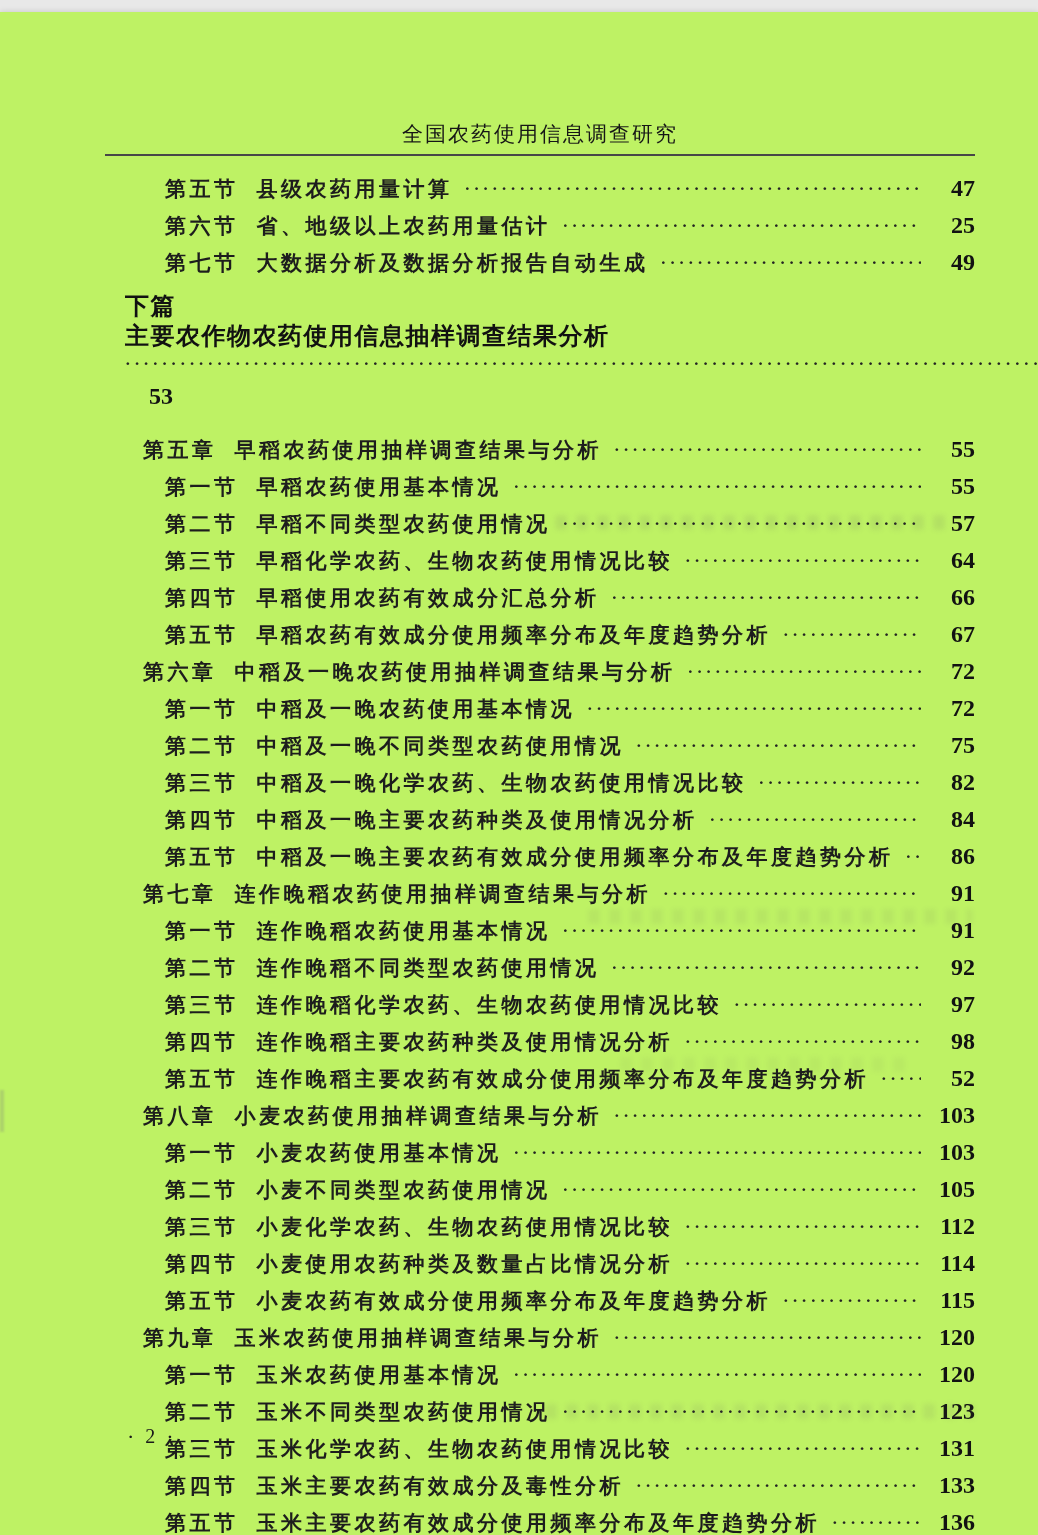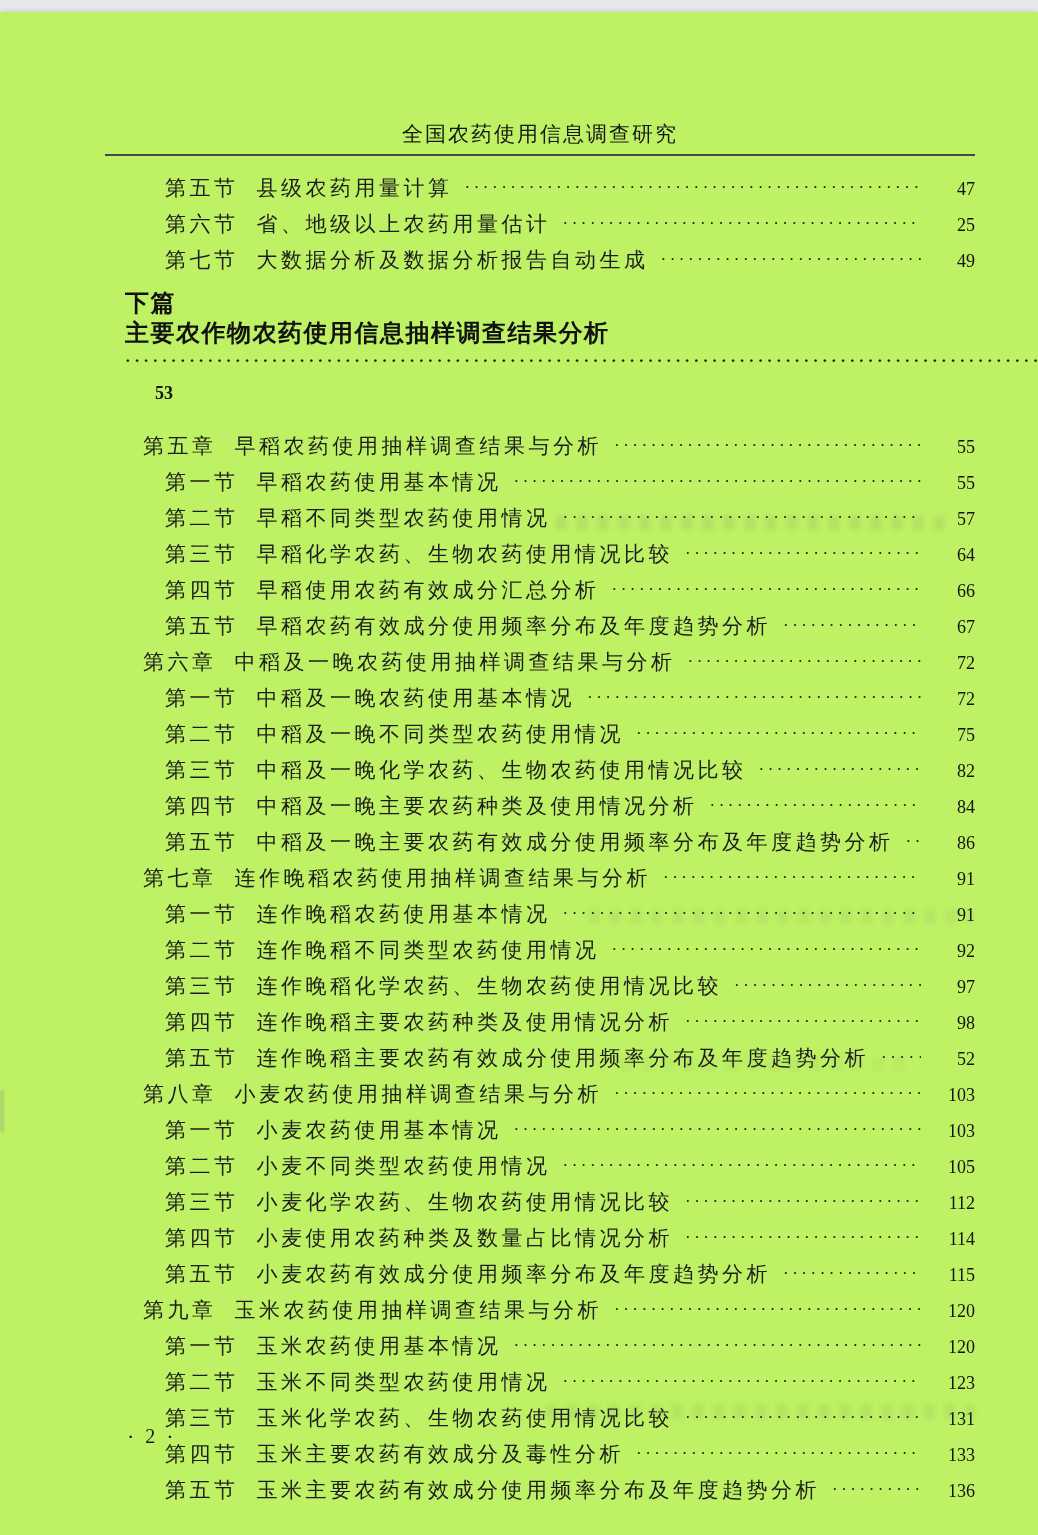--- a/index.html
+++ b/index.html
@@ -26,20 +26,21 @@
 
   
   .toc { margin-top:20px; list-style:none; padding:0; }
   .toc-row {
     display:flex; align-items:baseline;
     font-size:21px; line-height:25px;
     letter-spacing:3.5px;
     margin-bottom:10px;
     color:#1d1d1d;
     white-space:nowrap;
+    font-weight:bold;
   }
   .level-section { padding-left:60px; }
   .level-chapter { padding-left:38px; }
   .level-part {
     padding-left:8px;
     font-size:24px; line-height:30px;
     font-weight:bold; letter-spacing:1.5px;
     margin-top:14px; margin-bottom:26px;
     color:#111;
     flex-direction:column;
@@ -53,21 +54,21 @@
     font-size:17px; letter-spacing:3.5px;
     margin:0 6px 0 12px;
     color:#232323;
     transform:translateY(-2px);
   }
   .level-part .dots { font-weight:bold; }
   .pageno {
     flex:0 0 auto; width:48px;
     text-align:right;
     font-family:"Liberation Serif","DejaVu Serif",serif;
-    font-size:18px; letter-spacing:0;
+    font-size:24px; letter-spacing:0;
     color:#121212;
   }
 
   
   .footer {
     position:absolute; left:127px; top:1413px;
     font-size:20px; color:#1a1a1a;
     display:flex; align-items:center; gap:11px;
     font-family:"Liberation Serif","DejaVu Serif",serif;
   }

